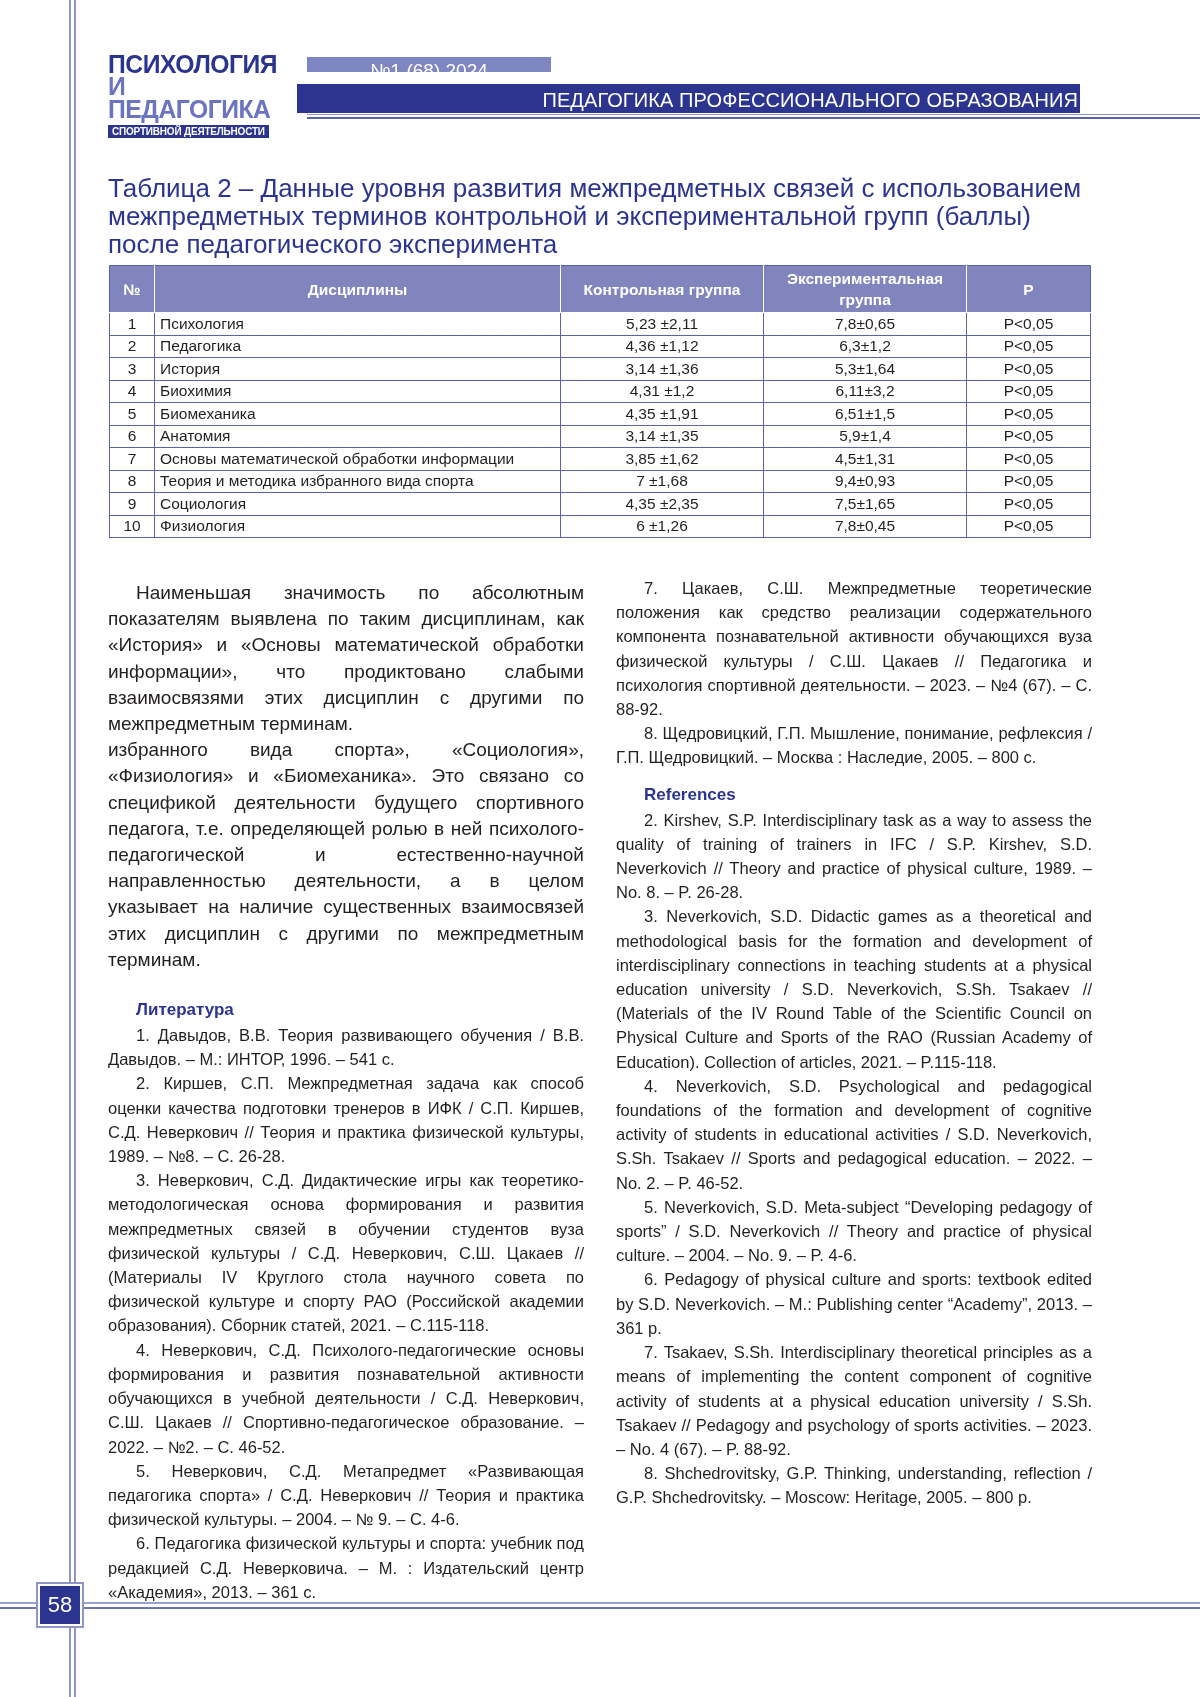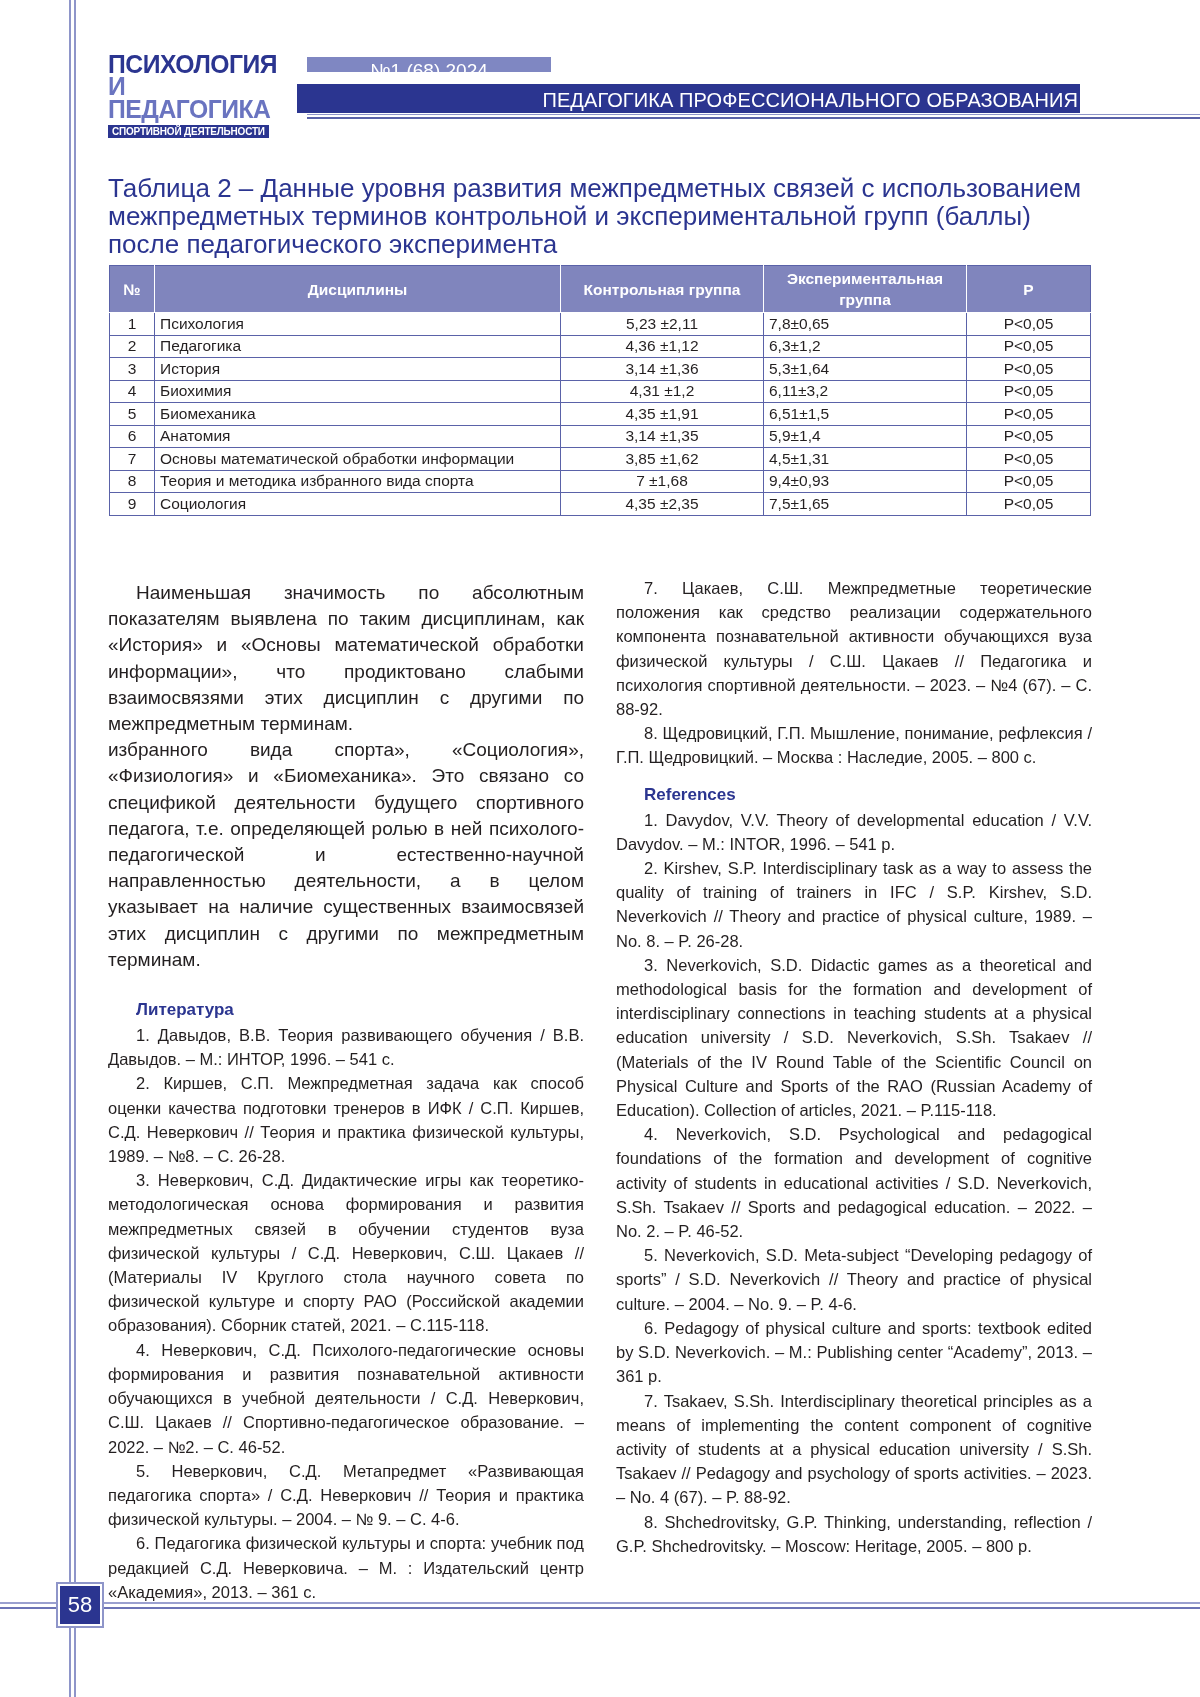--- a/index.html
+++ b/index.html
@@ -38,35 +38,35 @@
   table.data { position: absolute; left: 109px; top: 265px; width: 982px; border-collapse: collapse;
                font-size: 15.5px; }
   table.data th { background: #8085bd; color: #ffffff; font-weight: bold; font-size: 15.5px;
                   line-height: 21px; border: 1.5px solid #ffffff; border-top-color: #5a62a8; padding: 2px 4px; height: 42px; }
   table.data th:first-child { border-left-color: #5a62a8; }
   table.data th:last-child { border-right-color: #5a62a8; }
   table.data td { border: 1.5px solid #5a62a8; height: 21.5px; padding: 0 5px; line-height: 20px; }
   td.num { text-align: center; width: 34px; padding: 0; }
   td.name { text-align: left; width: 395px; }
   td.ctrl { text-align: center; width: 192px; }
-  td.exp { text-align: left; width: 192px; }
+  td.exp { text-align: center; width: 192px; }
   td.p { text-align: center; }
 
   
   .col { position: absolute; font-size: 17px; line-height: 24.3px; text-align: justify; }
   .col-left { left: 108px; top: 580px; width: 476px; }
   .col-right { left: 616px; top: 576px; width: 476px; }
   .body-text { font-size: 19px; line-height: 26.2px; margin: 0; text-align: justify; }
   .indent { text-indent: 28px; }
   .heading { color: #2b3590; font-weight: bold; font-size: 17px; line-height: 26px;
              margin: 0; padding-left: 28px; }
   .ref { font-size: 16.5px; line-height: 24.2px; margin: 0; text-indent: 28px; text-align: justify; }
 
   
-  .page-num-box { position: absolute; left: 56px; top: 1582px; width: 44px; height: 42px;
+  .page-num-box { position: absolute; left: 36px; top: 1582px; width: 44px; height: 42px;
                   border: 2px solid #8e95c9; background: #ffffff; text-decoration: underline; }
   .page-num { position: absolute; left: 2px; top: 2px; width: 40px; height: 38px; background: #2b3590;
               color: #ffffff; font-size: 22px; line-height: 38px; text-align: center; }
 </style>
 </head>
 <body>
 
 <div class="vline"></div>
 <div class="hline-top"></div>
 <div class="hline-bottom"></div>
@@ -148,20 +148,27 @@
         <td class="name">Теория и методика избранного вида спорта</td>
         <td class="ctrl">7 ±1,68</td>
         <td class="exp">9,4±0,93</td>
         <td class="p">P&lt;0,05</td>
       </tr>
       <tr>
         <td class="num">9</td>
         <td class="name">Социология</td>
         <td class="ctrl">4,35 ±2,35</td>
         <td class="exp">7,5±1,65</td>
+        <td class="p">P&lt;0,05</td>
+      </tr>
+      <tr>
+        <td class="num">10</td>
+        <td class="name">Физиология</td>
+        <td class="ctrl">6 ±1,26</td>
+        <td class="exp">7,8±0,45</td>
         <td class="p">P&lt;0,05</td>
       </tr>
     </tbody>
 </table>
 
 <div class="col col-left">
   <p class="body-text indent">Наименьшая значимость по абсолютным показателям выявлена по таким дисциплинам, как «История» и «Основы математической обработки информации», что продиктовано слабыми взаимосвязями этих дисциплин с другими по межпредметным терминам.</p>
   <p class="body-text">избранного вида спорта», «Социология», «Физиология» и «Биомеханика». Это связано со спецификой деятельности будущего спортивного педагога, т.е. определяющей ролью в ней психолого-педагогической и естественно-научной направленностью деятельности, а в целом указывает на наличие существенных взаимосвязей этих дисциплин с другими по межпредметным терминам.</p>
   <div style="height:24px"></div>
   <p class="heading">Литература</p>
@@ -176,21 +183,20 @@
 </div>
 
 <div class="col col-right">
   <div id="lit-list-2">
       <p class="ref">7. Цакаев, С.Ш. Межпредметные теоретические положения как средство реализации содержательного компонента познавательной активности обучающихся вуза физической культуры / С.Ш. Цакаев // Педагогика и психология спортивной деятельности. – 2023. – №4 (67). – С. 88-92.</p>
       <p class="ref">8. Щедровицкий, Г.П. Мышление, понимание, рефлексия / Г.П. Щедровицкий. – Москва : Наследие, 2005. – 800 с.</p>
     </div>
   <div style="height:12px"></div>
   <p class="heading">References</p>
   <div id="ref-list">
-      <p class="ref">1. Davydov, V.V. Theory of developmental education / V.V. Davydov. – M.: INTOR, 1996. – 541 p.</p>
       <p class="ref">2. Kirshev, S.P. Interdisciplinary task as a way to assess the quality of training of trainers in IFC / S.P. Kirshev, S.D. Neverkovich // Theory and practice of physical culture, 1989. – No. 8. – P. 26-28.</p>
       <p class="ref">3. Neverkovich, S.D. Didactic games as a theoretical and methodological basis for the formation and development of interdisciplinary connections in teaching students at a physical education university / S.D. Neverkovich, S.Sh. Tsakaev // (Materials of the IV Round Table of the Scientific Council on Physical Culture and Sports of the RAO (Russian Academy of Education). Collection of articles, 2021. – P.115-118.</p>
       <p class="ref">4. Neverkovich, S.D. Psychological and pedagogical foundations of the formation and development of cognitive activity of students in educational activities / S.D. Neverkovich, S.Sh. Tsakaev // Sports and pedagogical education. – 2022. – No. 2. – P. 46-52.</p>
       <p class="ref">5. Neverkovich, S.D. Meta-subject “Developing pedagogy of sports” / S.D. Neverkovich // Theory and practice of physical culture. – 2004. – No. 9. – P. 4-6.</p>
       <p class="ref">6. Pedagogy of physical culture and sports: textbook edited by S.D. Neverkovich. – M.: Publishing center “Academy”, 2013. – 361 p.</p>
       <p class="ref">7. Tsakaev, S.Sh. Interdisciplinary theoretical principles as a means of implementing the content component of cognitive activity of students at a physical education university / S.Sh. Tsakaev // Pedagogy and psychology of sports activities. – 2023. – No. 4 (67). – P. 88-92.</p>
       <p class="ref">8. Shchedrovitsky, G.P. Thinking, understanding, reflection / G.P. Shchedrovitsky. – Moscow: Heritage, 2005. – 800 p.</p>
     </div>
 </div>
 

